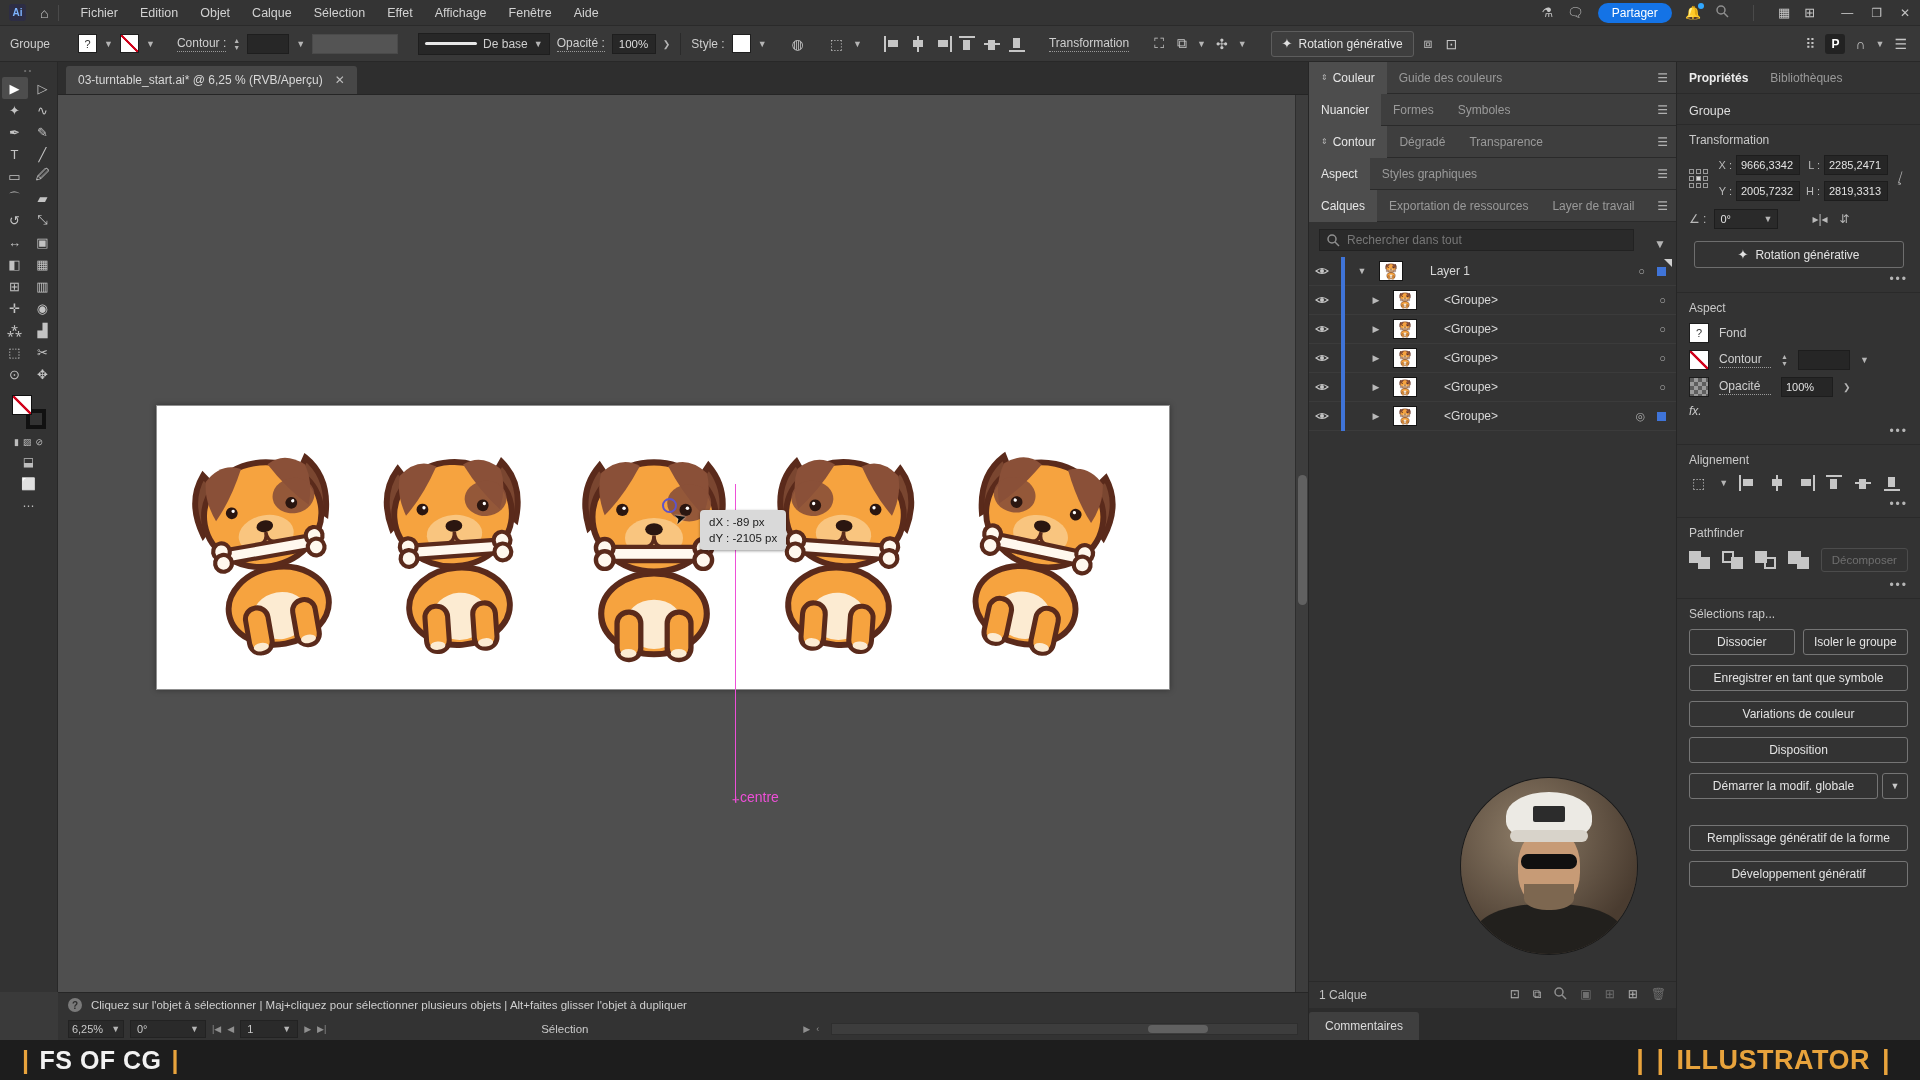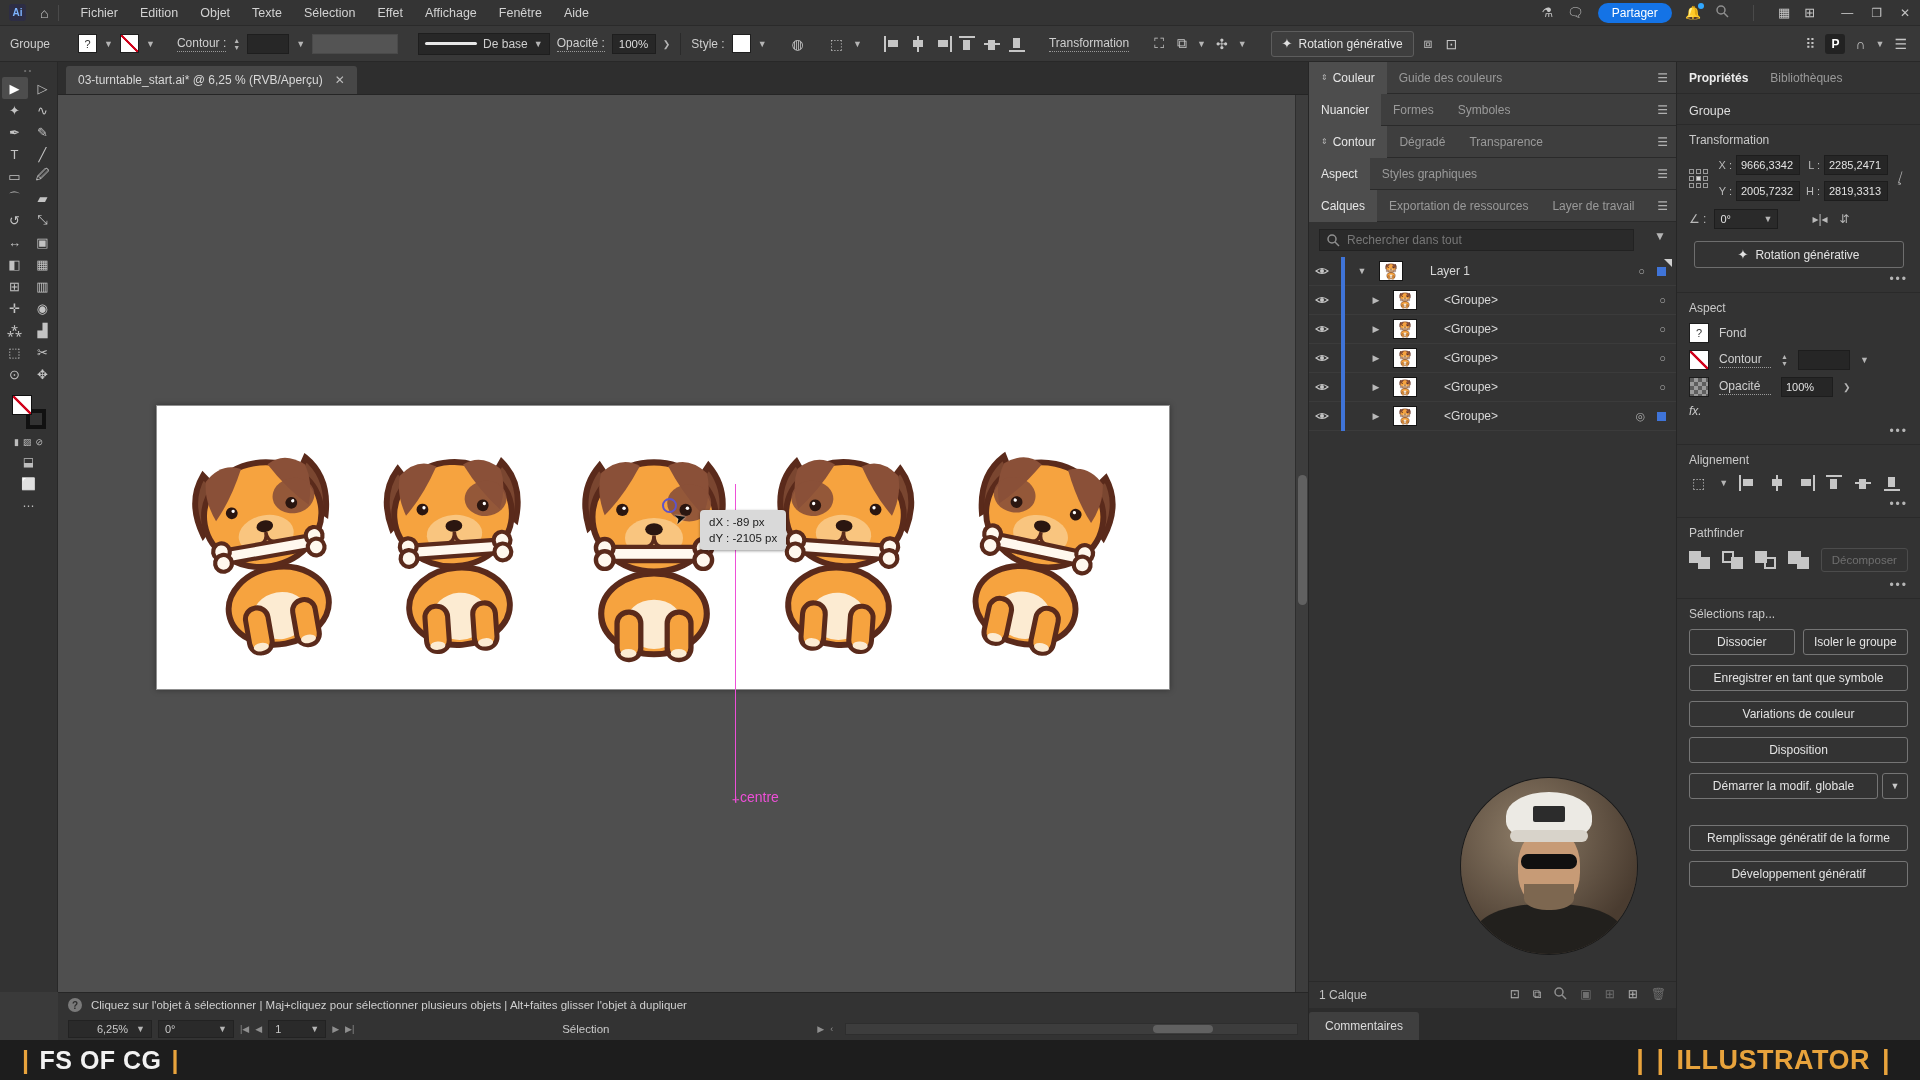--- a/index.html
+++ b/index.html
@@ -84,21 +84,21 @@
   .hscroll{flex:1;height:12px;background:#3d3d3d;border:1px solid #2e2e2e;position:relative;margin-left:6px}
   .hscroll .thumb{position:absolute;left:68%;top:1px;width:60px;height:8px;background:#616161;border-radius:4px}
 
   
   .col1{position:absolute;left:1308px;top:62px;width:368px;height:978px;background:#333;border-left:1px solid #262626;display:flex;flex-direction:column}
   .pgroup{height:32px;display:flex;align-items:center;background:#3e3e3e;border-bottom:1px solid #2a2a2a;padding-right:8px}
   .ptab{height:32px;display:flex;align-items:center;gap:5px;padding:0 12px;color:#9a9a9a;font-size:12px}
   .ptab.on{background:#4d4d4d;color:#e6e6e6}
   .ptab .dd{font-size:8px;color:#bbb;line-height:6px}
   .hamb{margin-left:auto;color:#b0b0b0;font-size:12px;letter-spacing:0}
-  .searchrow{display:flex;align-items:flex-start;gap:20px;padding:7px 10px 6px}
+  .searchrow{display:flex;align-items:flex-end;gap:20px;padding:7px 10px 6px}
   .searchbox{flex:1;height:22px;background:#2a2a2a;border:1px solid #222;display:flex;align-items:center;gap:7px;padding:0 7px;color:#777}
   .funnel{color:#b5b5b5;font-size:12px}
   .lrow{height:29px;display:flex;align-items:center;border-bottom:1px solid #3b3b3b;gap:6px;padding-right:10px}
   .eye{width:26px;display:flex;justify-content:center}
   .bluebar{width:4px;height:29px;background:#3f74d8}
   .twirl{width:22px;text-align:center;color:#b9b9b9;font-size:9px}
   .thumbbox{width:24px;height:20px;background:#fff;border:1px solid #141414;display:flex;align-items:center;justify-content:center;overflow:hidden}
   .lname{color:#d8d8d8;font-size:12px;margin-left:21px}
   .target{margin-left:auto;color:#b3b3b3;font-size:11px}
   .selsq{width:9px;height:9px;background:#3f74d8;margin-left:6px}
@@ -214,21 +214,21 @@
     </defs>
   </svg>
 
   <div class="menubar">
     <div class="ai-logo">Ai</div>
     <div class="home-ico">⌂</div>
     <div class="mdiv"></div>
     <div class="menu-item">Fichier</div>
     <div class="menu-item">Edition</div>
     <div class="menu-item">Objet</div>
-    <div class="menu-item">Texte</div>
+    <div class="menu-item">Calque</div>
     <div class="menu-item">Sélection</div>
     <div class="menu-item">Effet</div>
     <div class="menu-item">Affichage</div>
     <div class="menu-item">Fenêtre</div>
     <div class="menu-item">Aide</div>
     <div class="mb-right">
       <span class="mb-ico">⚗</span>
       <span class="mb-ico">🗨</span>
       <span class="pill">Partager</span>
       <span class="mb-ico bell">🔔</span>
@@ -430,21 +430,21 @@
         <div class="thumb"></div>
       </div>
   </div>
 
   <div class="statusbar">
     <div class="hintrow">
       <span class="qmark">?</span>
       <span>Cliquez sur l'objet à sélectionner   |   Maj+cliquez pour sélectionner plusieurs objets   |   Alt+faites glisser l'objet à dupliquer</span>
     </div>
     <div class="ctrlrow">
-      <span class="sb-box" style="width:84px;justify-content:flex-end">
+      <span class="sb-box" style="width:56px;justify-content:center">
         <span>6,25%</span>
           <span class="chev">▼</span>
       </span>
       <span class="sb-box" style="width:76px;justify-content:space-between">
         <span>0°</span>
           <span class="chev">▼</span>
       </span>
       <span class="navico">|◀</span>
       <span class="navico">◀</span>
       <span class="sb-box" style="width:58px;justify-content:space-between">

